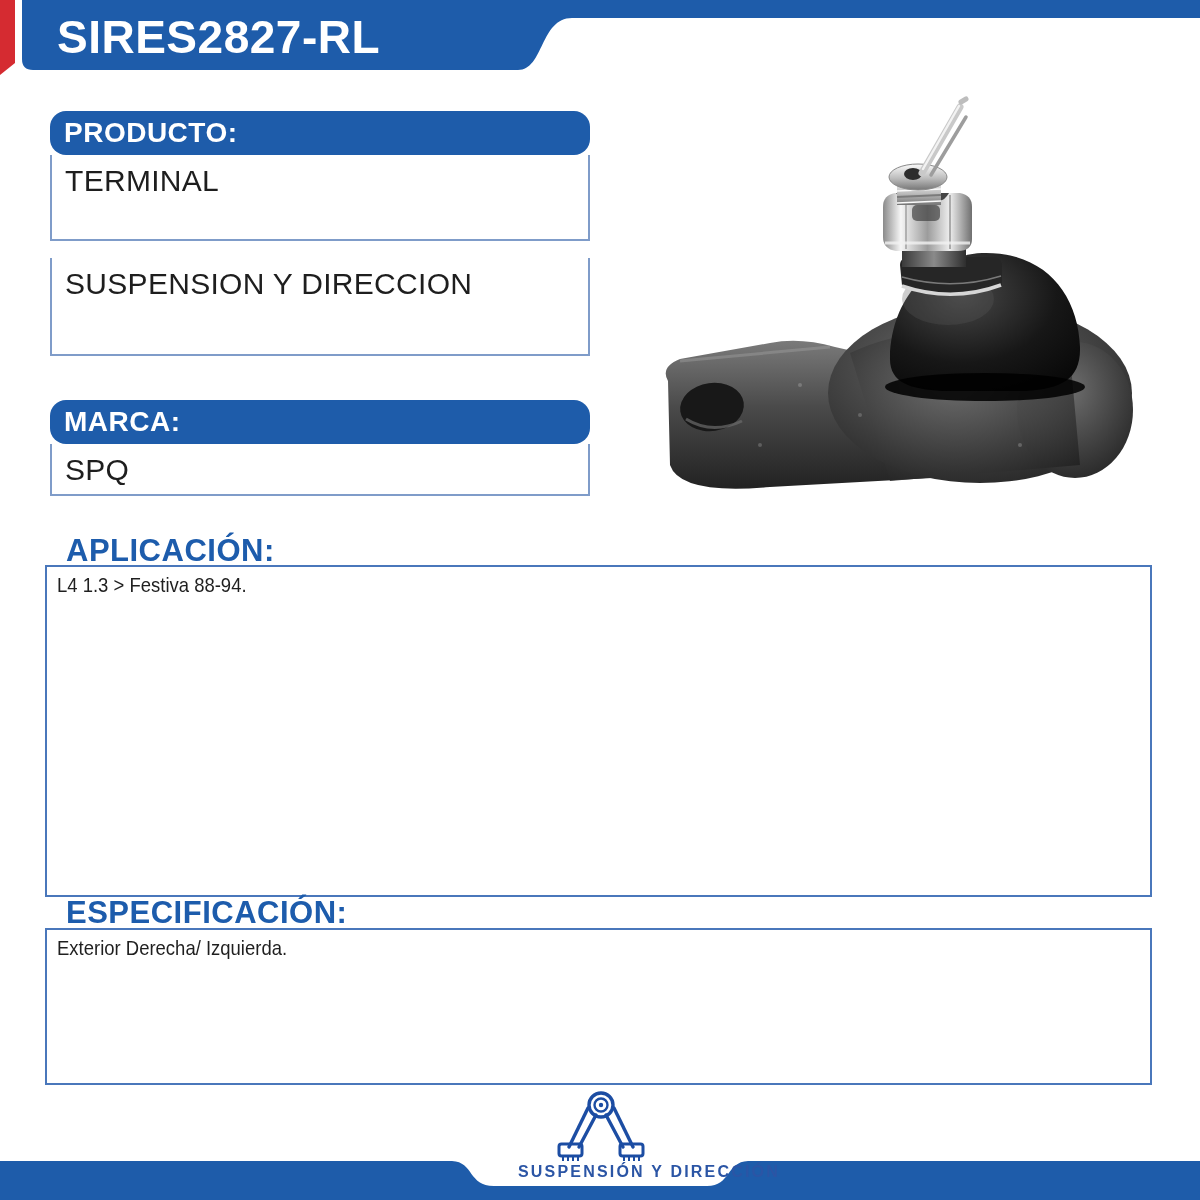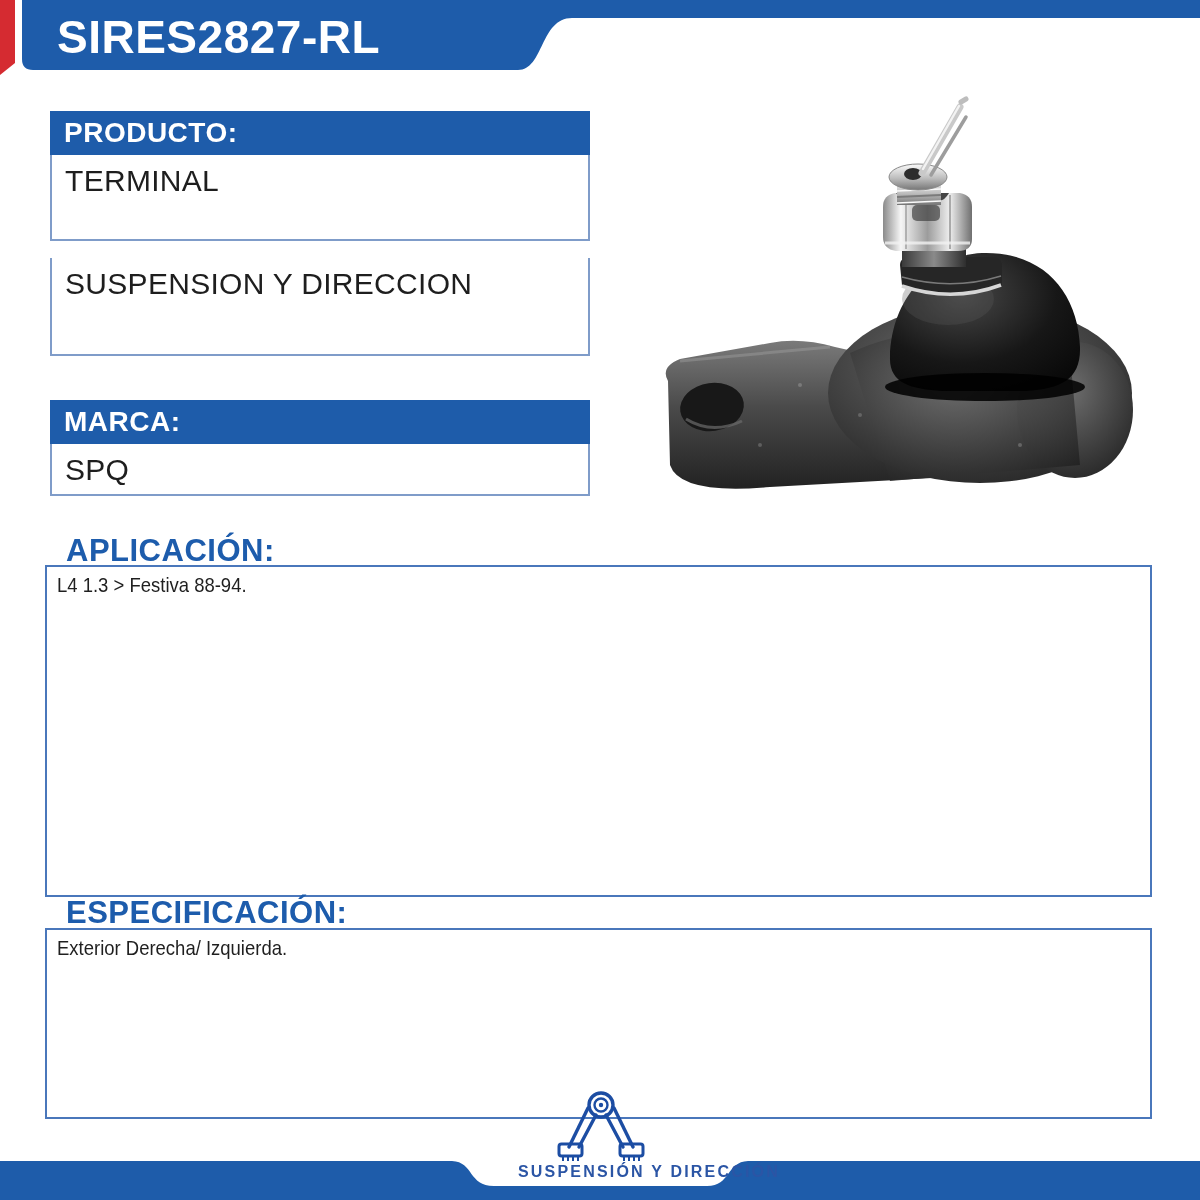--- a/index.html
+++ b/index.html
@@ -7,35 +7,35 @@
         font-family:Liberation Sans, sans-serif;}
 
   
   .header-svg{position:absolute;left:0;top:0;width:1200px;height:80px;}
   .sku{position:absolute;left:57px;top:11px;width:800px;height:52px;
        font-size:46px;font-weight:bold;color:#ffffff;letter-spacing:.5px;line-height:52px;}
 
   
   .field{position:absolute;left:50px;width:540px;}
   .field .bar{background:#1E5CAA;display:flex;align-items:center;padding-left:14px;
-              color:#ffffff;font-weight:bold;font-size:28px;letter-spacing:.5px;}
+              color:#ffffff;font-weight:bold;font-size:28px;letter-spacing:.5px;border-radius:16px;}
   .field .box{background:#ffffff;border:2px solid #7F9CC9;border-top:none;box-sizing:border-box;
               color:#1E1E1E;font-size:30px;padding:9px 0 16px 13px;letter-spacing:.3px;}
   #field-producto{top:111px;}  #field-producto .bar{height:44px;}  #field-producto .box{height:86px;}
   #field-categoria{top:258px;} #field-categoria .bar{height:46px;} #field-categoria .box{height:98px;}
   #field-marca{top:400px;}     #field-marca .bar{height:44px;}     #field-marca .box{height:52px;}
 
   
   .section-title{position:absolute;left:66px;font-size:31px;font-weight:bold;color:#1D5CAC;letter-spacing:.5px;}
   #title-aplicacion{top:533px;}
   #title-especificacion{top:895px;}
   .big-box{position:absolute;left:45px;width:1107px;background:#fff;border:2px solid #4A77BB;
            box-sizing:border-box;color:#1F1F1F;font-size:21px;padding:6px 10px;}
   #box-aplicacion{top:565px;height:332px;}
-  #box-especificacion{top:928px;height:191px;}
+  #box-especificacion{top:928px;height:157px;}
   .condensed{display:inline-block;transform:scaleX(.88);transform-origin:0 0;white-space:nowrap;}
 
   
   .product-svg{position:absolute;left:650px;top:85px;width:510px;height:420px;}
 
   
   .footer-logo-svg{position:absolute;left:543px;top:1089px;width:114px;height:74px;}
   .footer-bar-svg{position:absolute;left:0;top:1155px;width:1200px;height:45px;}
   .footer-brand{position:absolute;left:420px;top:1163px;width:360px;text-align:right;
                 font-size:16px;font-weight:bold;letter-spacing:2.2px;color:#2B55A5;}

